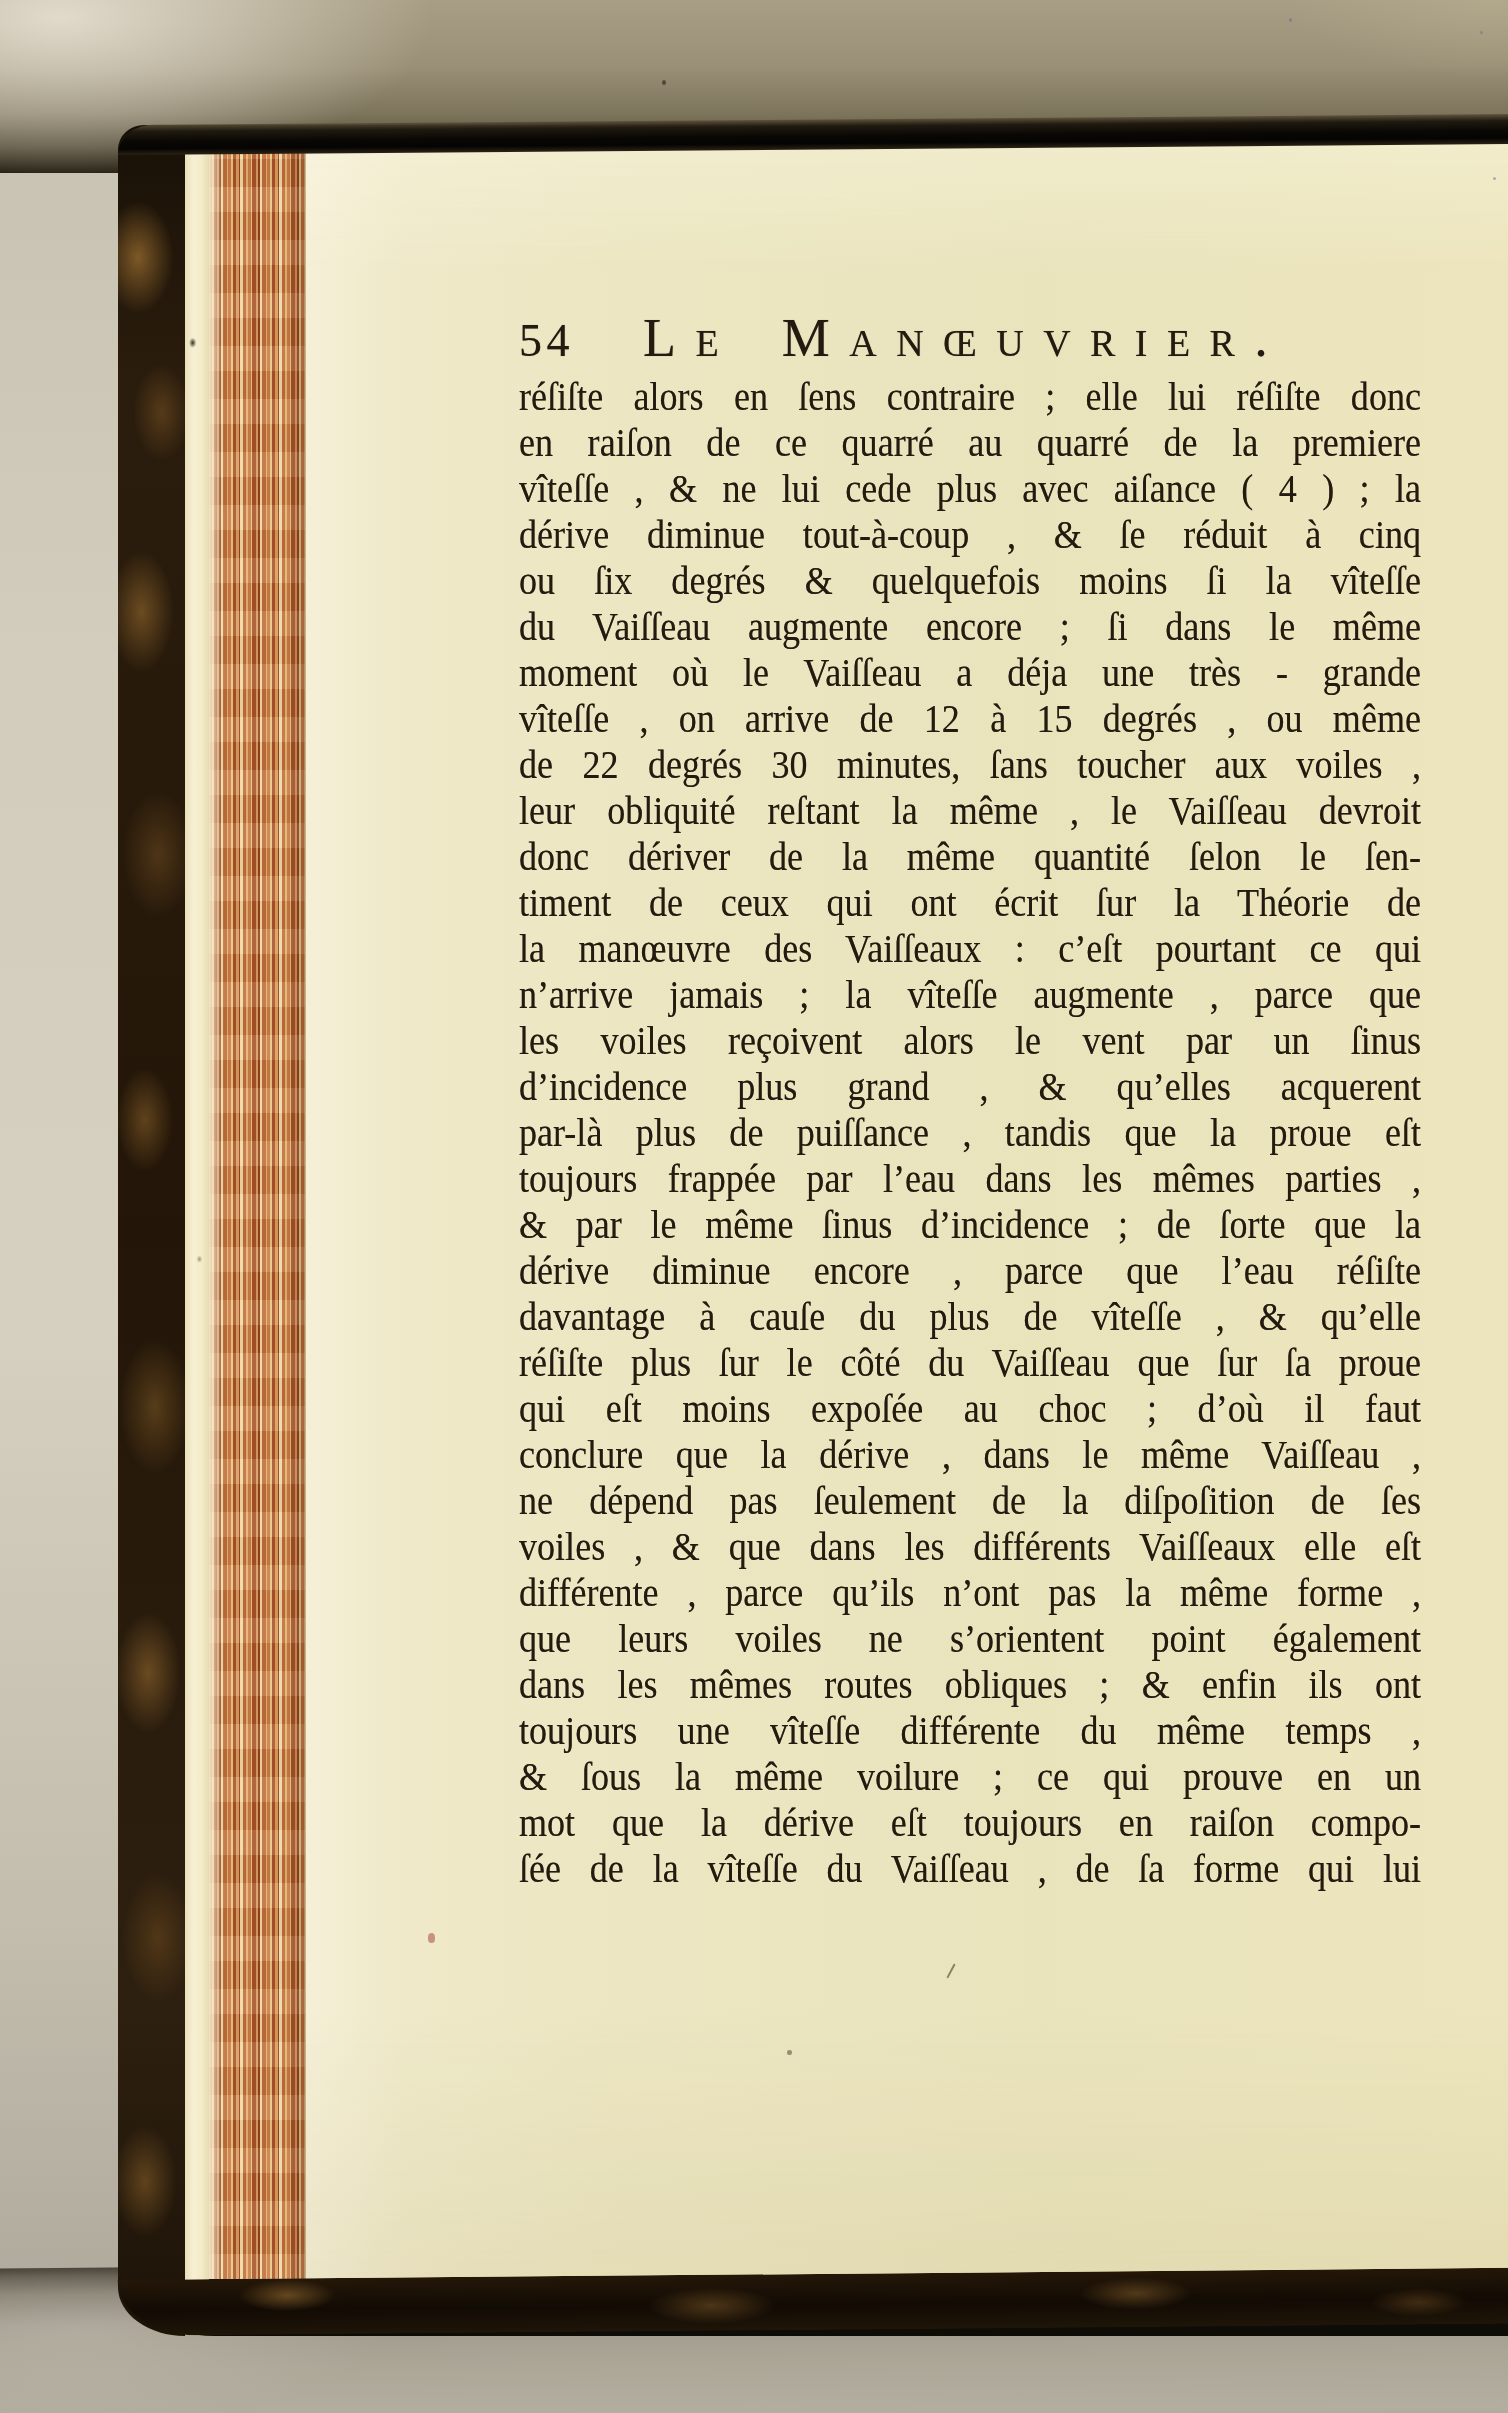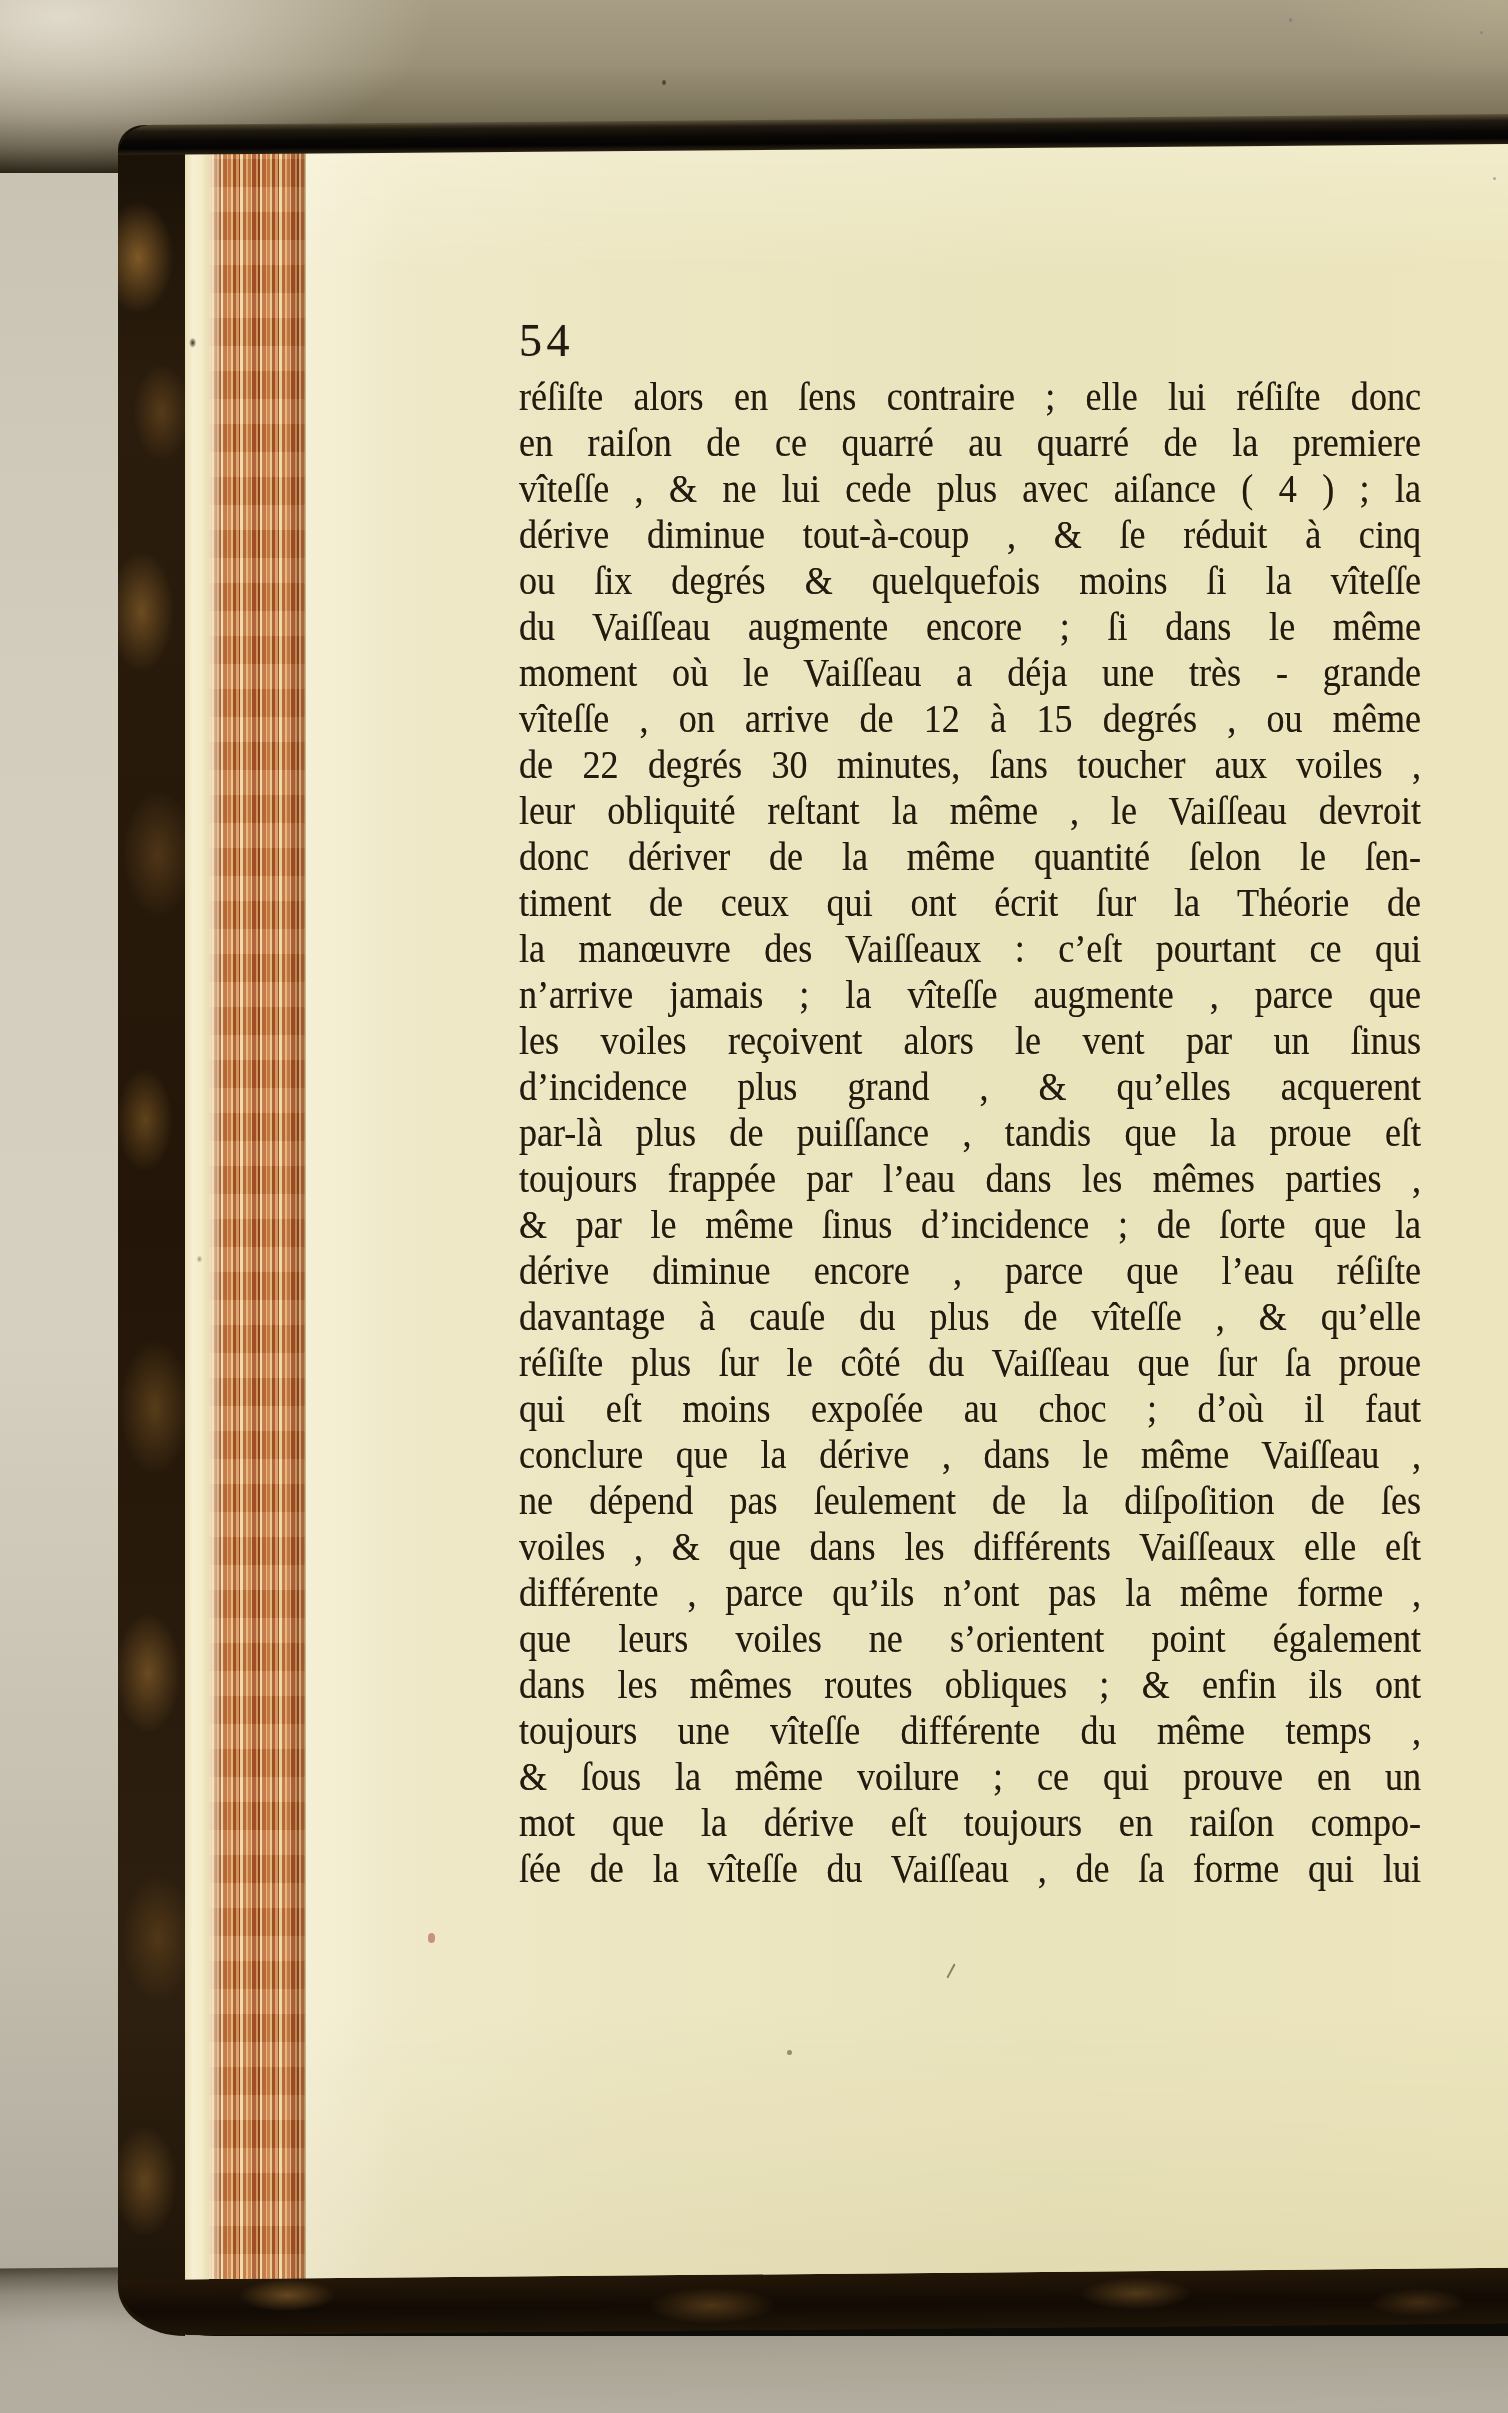--- a/index.html
+++ b/index.html
@@ -132,20 +132,21 @@
   <div class="dust dust-b"></div>
   <div class="dust dust-c"></div>
 
   <div class="book">
     <div class="cover-left"></div>
     <div class="endpaper-strip"></div>
     <div class="fore-edge"></div>
 
     <div class="page">
       <div class="print page-number">54</div>
+      <div class="print running-title">Le Manœuvrier.</div>
 
       <div class="print body-text">
         <div class="line">réſiſte alors en ſens contraire ; elle lui réſiſte donc</div>
         <div class="line">en raiſon de ce quarré au quarré de la premiere</div>
         <div class="line">vîteſſe , &amp; ne lui cede plus avec aiſance ( 4 ) ; la</div>
         <div class="line">dérive diminue tout-à-coup , &amp; ſe réduit à cinq</div>
         <div class="line">ou ſix degrés &amp; quelquefois moins ſi la vîteſſe</div>
         <div class="line">du Vaiſſeau augmente encore ; ſi dans le même</div>
         <div class="line">moment où le Vaiſſeau a déja une très - grande</div>
         <div class="line">vîteſſe , on arrive de 12 à 15 degrés , ou même</div>

